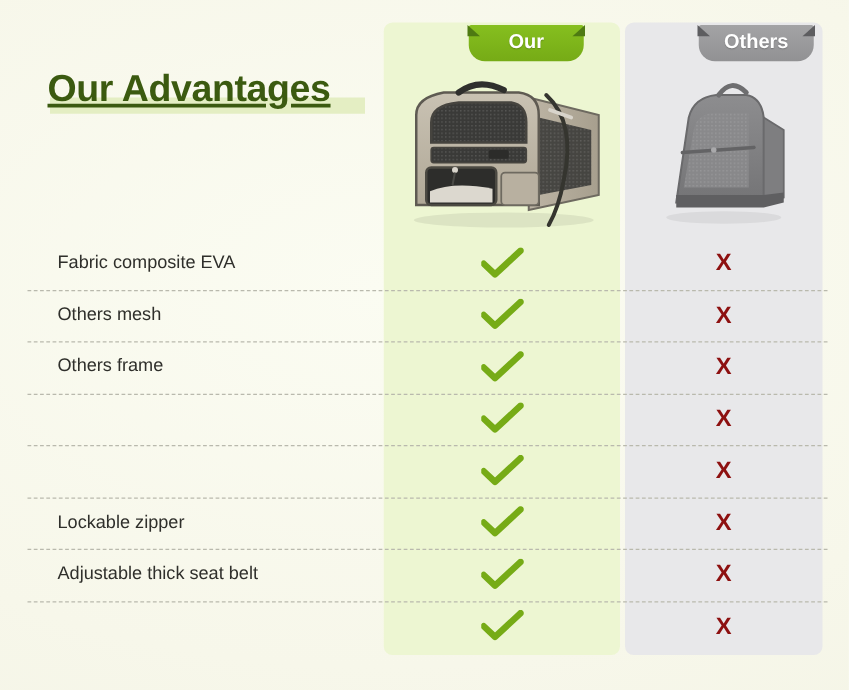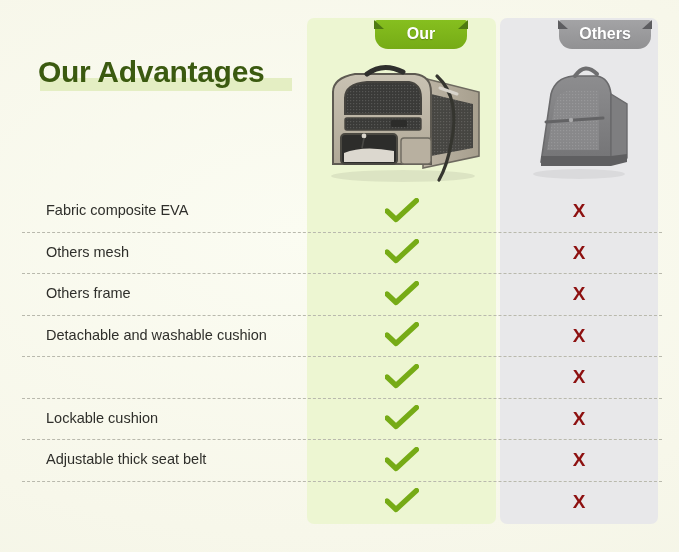--- a/index.html
+++ b/index.html
@@ -40,20 +40,21 @@
   #page-title {
     position: absolute;
     left: 0;
     top: 0;
     font-size: 30px;
     font-weight: bold;
     color: #3b5a10;
     letter-spacing: -0.3px;
     white-space: nowrap;
     line-height: 40px;
+    text-decoration: underline;
   }
 
   
   .col-panel {
     position: absolute;
     top: 18px;
     border-radius: 7px;
   }
   #col-our-panel {
     left: 307px;
@@ -311,40 +312,39 @@
         <div class="row-label">Others frame</div>
         <div class="cell-our">
           <svg class="check-icon" width="34" height="26" viewBox="0 0 34 26">
             <path d="M2 13 L11 21.5 L31.5 2.5" fill="none" stroke="#76ab16" stroke-width="5.2" stroke-linecap="round" stroke-linejoin="round"></path>
           </svg>
         </div>
         <div class="cell-others">X</div>
       </div>
       <div class="row">
         <div class="row-divider"></div>
-        <div class="row-label">Detachable and washable cushion</div>
-        <div class="cell-our">
-          <svg class="check-icon" width="34" height="26" viewBox="0 0 34 26">
-            <path d="M2 13 L11 21.5 L31.5 2.5" fill="none" stroke="#76ab16" stroke-width="5.2" stroke-linecap="round" stroke-linejoin="round"></path>
-          </svg>
-        </div>
-        <div class="cell-others">X</div>
-      </div>
-      <div class="row">
-        <div class="row-divider"></div>
-        <div class="cell-our">
-          <svg class="check-icon" width="34" height="26" viewBox="0 0 34 26">
-            <path d="M2 13 L11 21.5 L31.5 2.5" fill="none" stroke="#76ab16" stroke-width="5.2" stroke-linecap="round" stroke-linejoin="round"></path>
-          </svg>
-        </div>
-        <div class="cell-others">X</div>
-      </div>
-      <div class="row">
-        <div class="row-divider"></div>
-        <div class="row-label">Lockable cushion</div>
+        <div class="cell-our">
+          <svg class="check-icon" width="34" height="26" viewBox="0 0 34 26">
+            <path d="M2 13 L11 21.5 L31.5 2.5" fill="none" stroke="#76ab16" stroke-width="5.2" stroke-linecap="round" stroke-linejoin="round"></path>
+          </svg>
+        </div>
+        <div class="cell-others">X</div>
+      </div>
+      <div class="row">
+        <div class="row-divider"></div>
+        <div class="cell-our">
+          <svg class="check-icon" width="34" height="26" viewBox="0 0 34 26">
+            <path d="M2 13 L11 21.5 L31.5 2.5" fill="none" stroke="#76ab16" stroke-width="5.2" stroke-linecap="round" stroke-linejoin="round"></path>
+          </svg>
+        </div>
+        <div class="cell-others">X</div>
+      </div>
+      <div class="row">
+        <div class="row-divider"></div>
+        <div class="row-label">Lockable zipper</div>
         <div class="cell-our">
           <svg class="check-icon" width="34" height="26" viewBox="0 0 34 26">
             <path d="M2 13 L11 21.5 L31.5 2.5" fill="none" stroke="#76ab16" stroke-width="5.2" stroke-linecap="round" stroke-linejoin="round"></path>
           </svg>
         </div>
         <div class="cell-others">X</div>
       </div>
       <div class="row">
         <div class="row-divider"></div>
         <div class="row-label">Adjustable thick seat belt</div>

